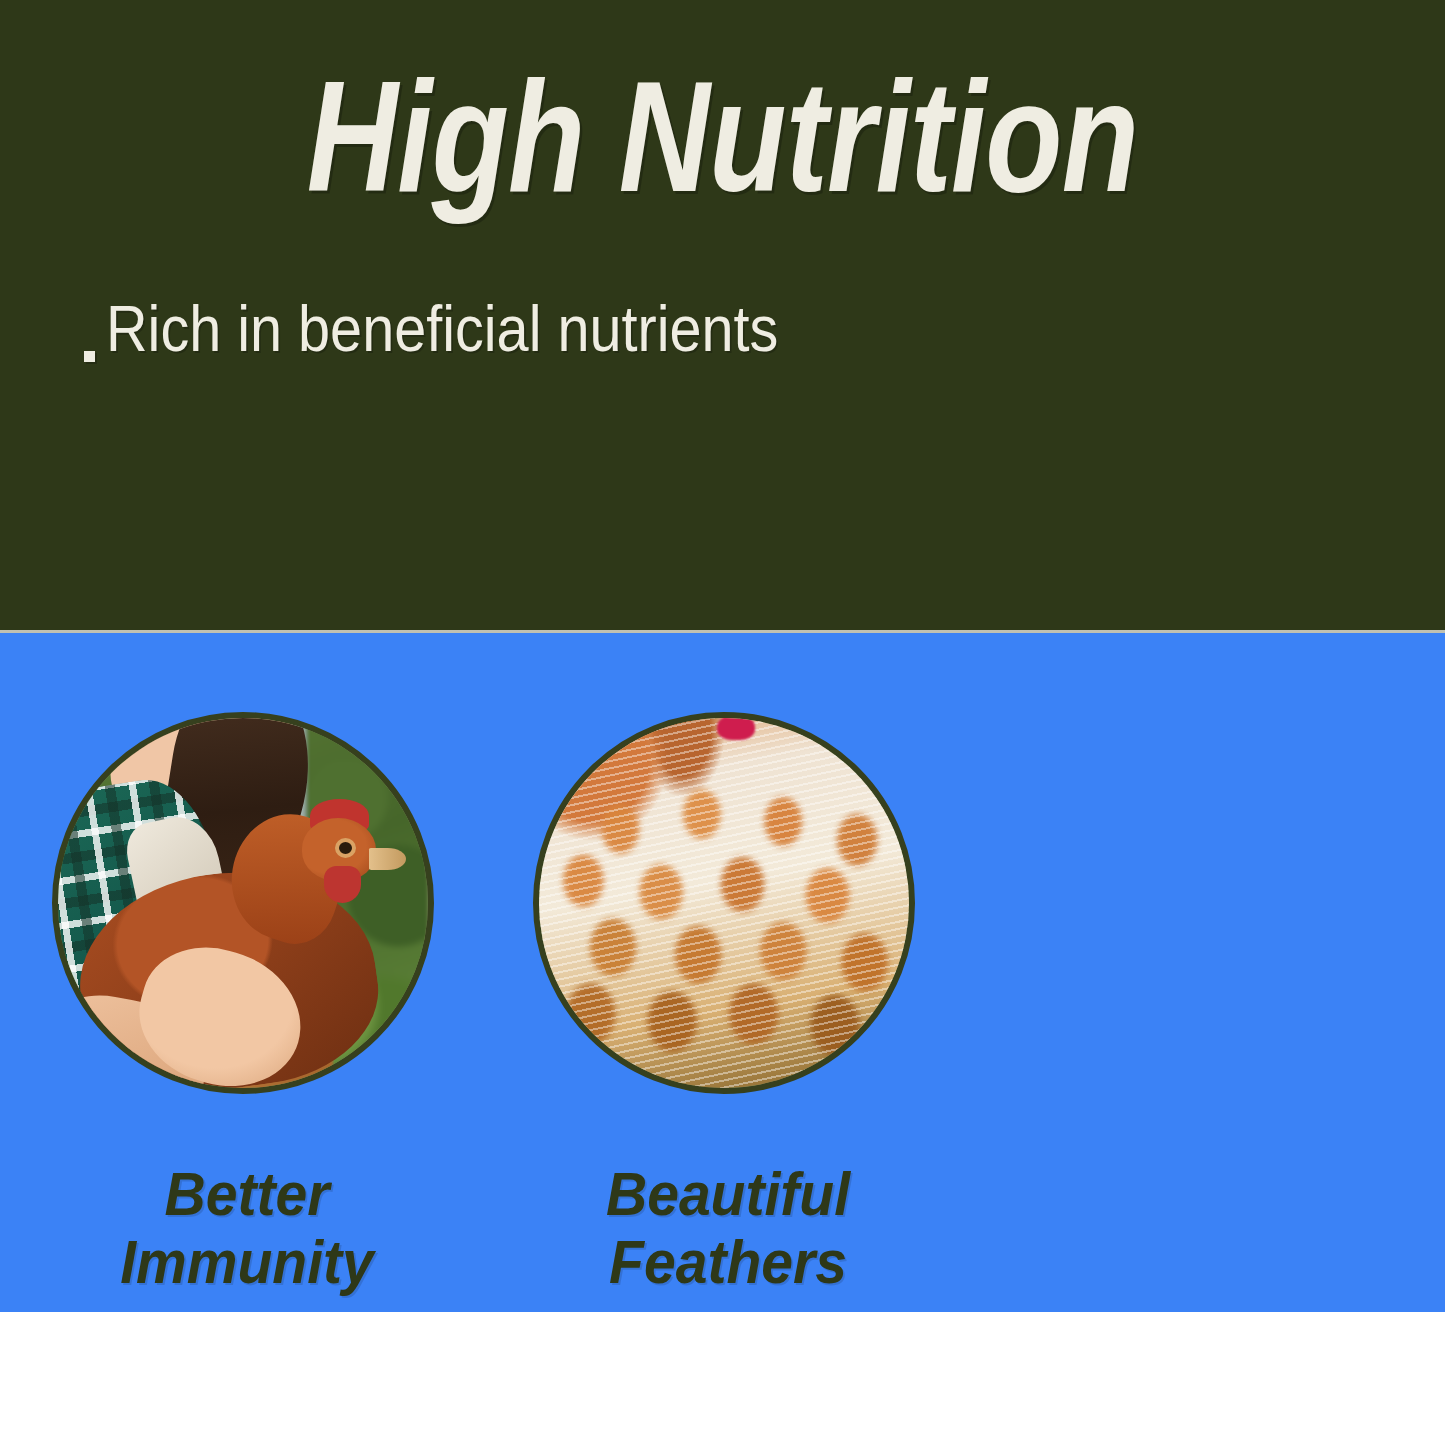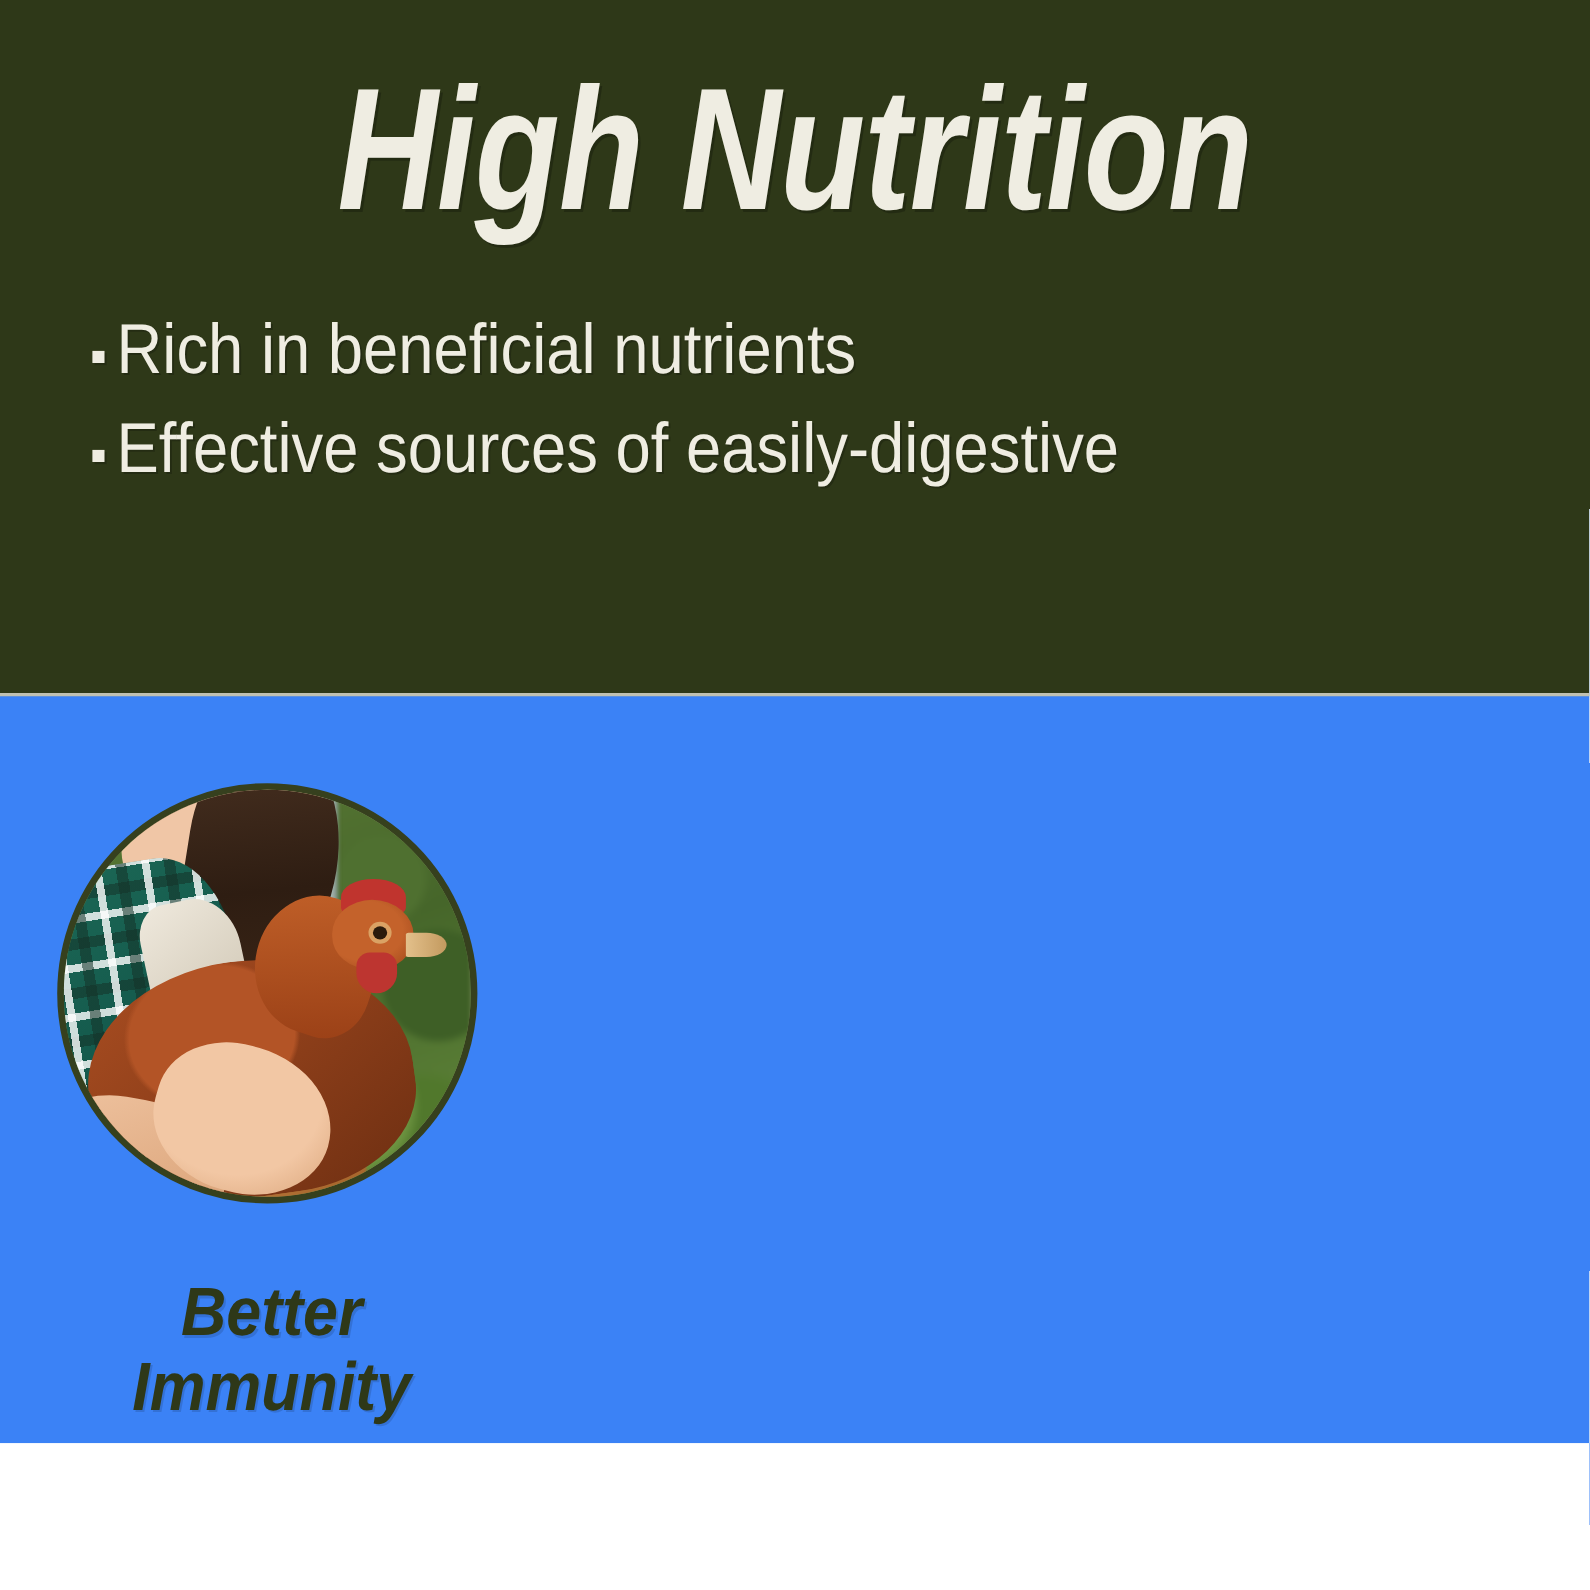--- a/index.html
+++ b/index.html
@@ -45,21 +45,21 @@
   }
 
   .bullets {
     position: absolute;
     left: 84px;
     top: 272px;
     width: 1300px;
   }
   .bullet-row {
     display: flex;
-    align-items: center;
+    align-items: flex-end;
     height: 90px;
   }
   .bullet-mark {
     width: 11px;
     height: 11px;
     background: #EFEDE2;
     margin-top: 14px;
     margin-right: 11px;
     flex: 0 0 auto;
     box-shadow: 2px 2px 0 rgba(0,0,0,0.18);
@@ -434,24 +434,20 @@
 
     <div class="hero-title">High Nutrition</div>
 
     <div class="bullets">
 
       <div class="bullet-row">
         <span class="bullet-mark"></span>
         <span class="bullet-text">Rich in beneficial nutrients</span>
       </div>
 
-      <div class="bullet-row">
-        <span class="bullet-mark"></span>
-        <span class="bullet-text">Effective sources of easily-digestive</span>
-      </div>
 
 
     </div>
 
     <div class="hero-seam"></div>
   </div>
 
   <div class="benefits">
 
     <div class="benefit benefit-1">
@@ -476,16 +472,30 @@
           <div class="s1-arm"></div>
           <div class="s1-hand"></div>
         </div>
       </div>
       <div class="benefit-label">
         <span>Better</span>
         <span class="l2">Immunity</span>
       </div>
     </div>
 
+    <div class="benefit benefit-2">
+      <div class="circle">
+        <div class="scene">
+          <div class="s2-bg"></div>
+          <div class="s2-spots"></div>
+          <div class="s2-barbs"></div>
+          <div class="s2-comb"></div>
+        </div>
+      </div>
+      <div class="benefit-label">
+        <span>Beautiful</span>
+        <span class="l2">Feathers</span>
+      </div>
+    </div>
 
 
   </div>
 </div>
 
 </body></html>

